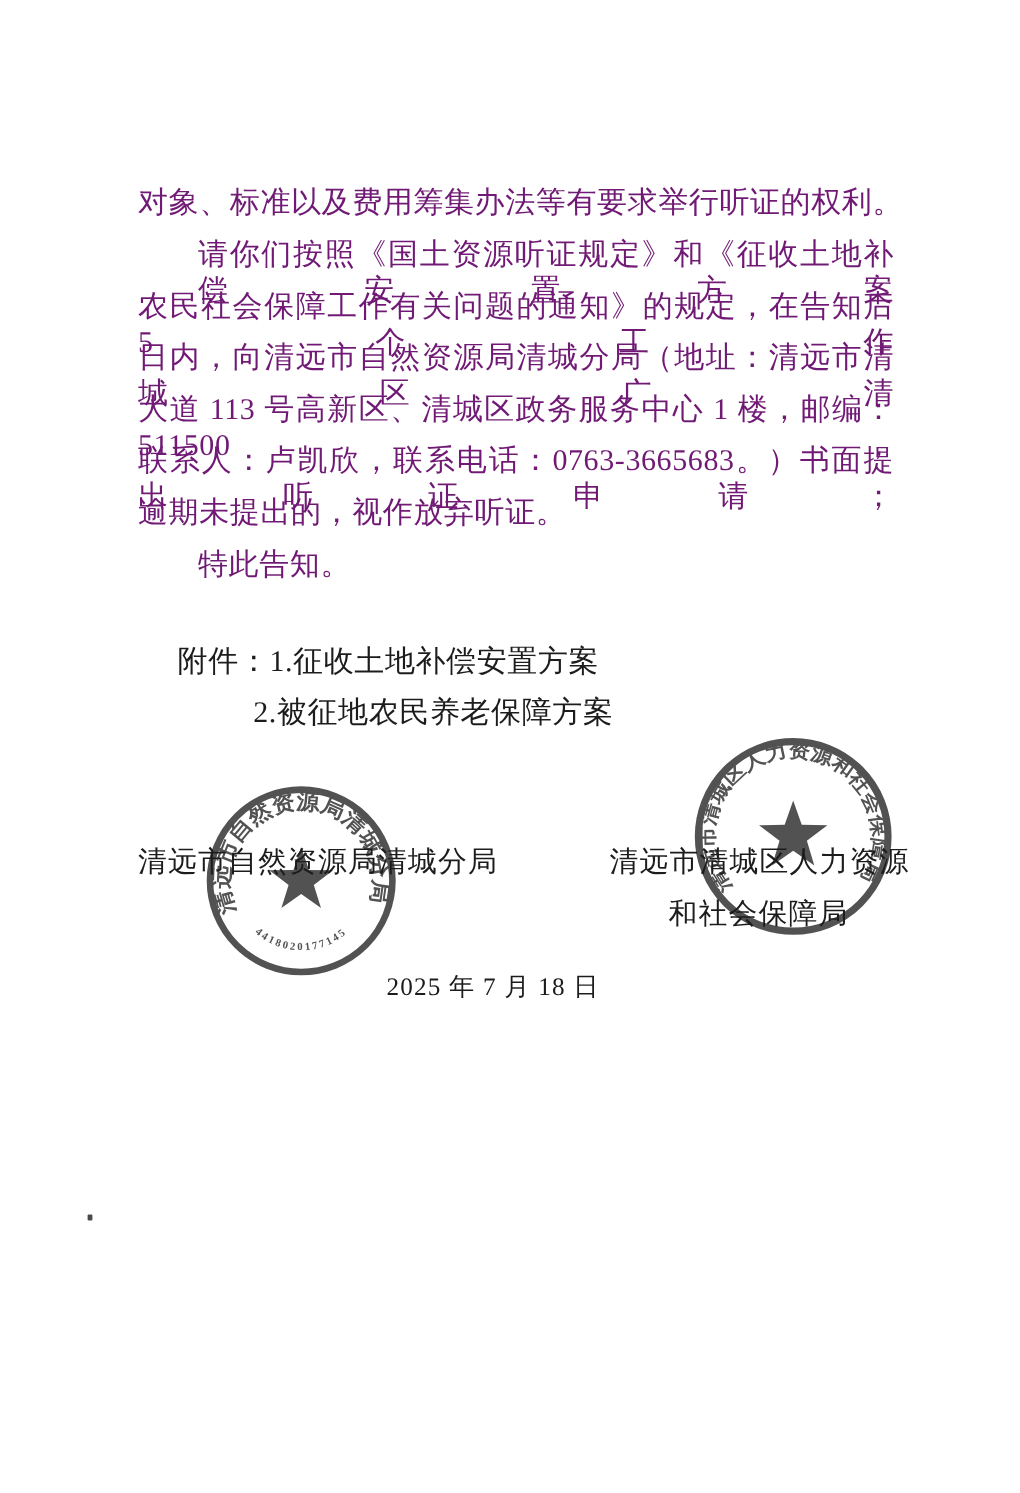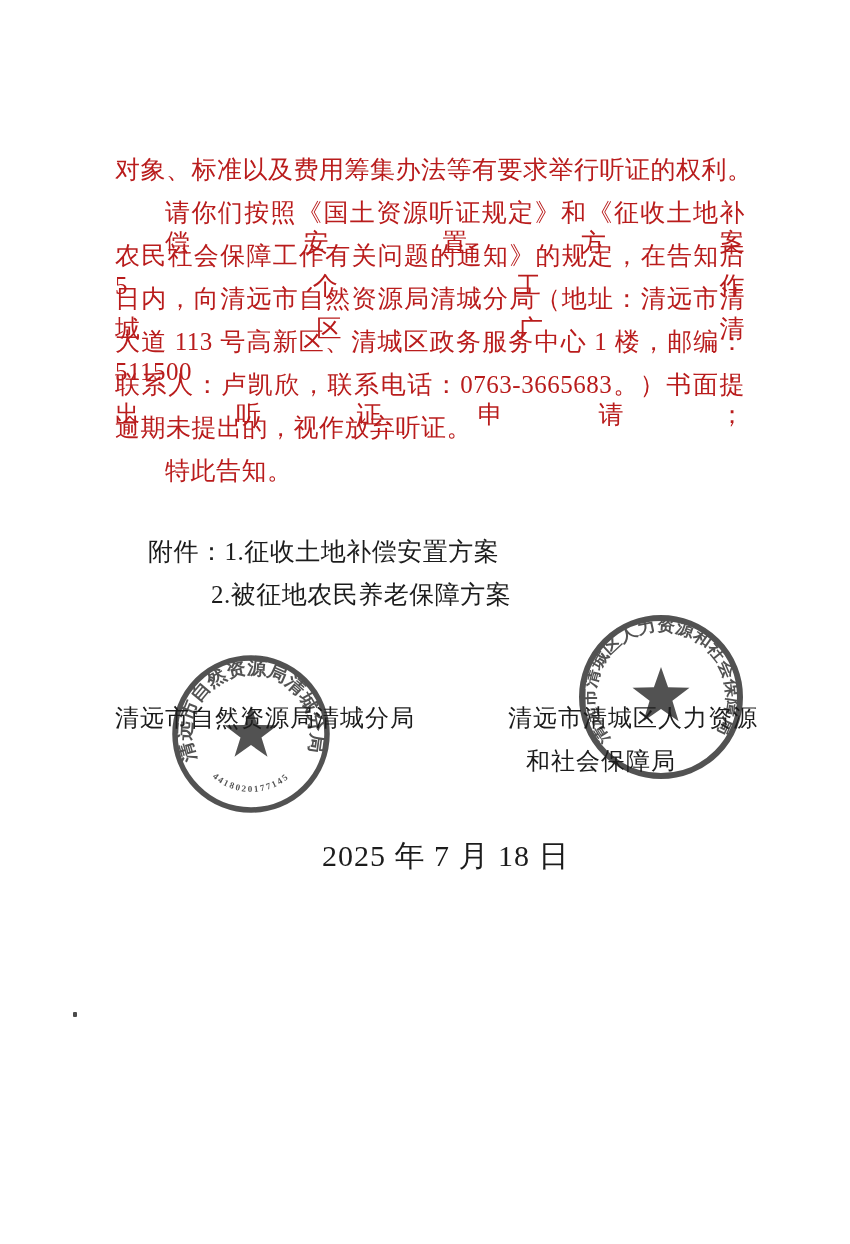--- a/index.html
+++ b/index.html
@@ -10,32 +10,32 @@
     font-family:"Liberation Serif","DejaVu Serif",serif;
     color:#1c1c1c;
     overflow:hidden;
   }
   .page{position:absolute;inset:0;background:#ffffff;}
   .bodyline{
     position:absolute;left:115px;width:630px;
     font-size:25px;line-height:30px;
     letter-spacing:0.5px;
     white-space:nowrap;
-    color:#b91c1c;
+    color:#701a75;
   }
   .bodyline.just{white-space:normal;text-align:justify;text-align-last:justify;}
   .bodyline.ind{padding-left:50px;width:580px;}
   .attach-row{
     position:absolute;font-size:25px;line-height:30px;letter-spacing:0.5px;white-space:nowrap;
   }
   .sig{
     position:absolute;font-size:24px;letter-spacing:1px;white-space:nowrap;z-index:5;
   }
   .date{
-    position:absolute;left:322px;top:836px;font-size:30px;letter-spacing:1px;white-space:nowrap;
+    position:absolute;left:322px;top:808px;font-size:21px;letter-spacing:1px;white-space:nowrap;
   }
   .stamp{position:absolute;z-index:2;opacity:0.82;}
   .stamp svg{display:block;}
   .stamp text{font-family:"Liberation Serif","DejaVu Serif",serif;font-weight:bold;}
   .artifact-dot{
     position:absolute;left:73px;top:1012px;width:4px;height:5px;
     background:#4a4a4a;border-radius:1px;
   }
 </style>
 </head>
@@ -84,19 +84,19 @@
       <circle cx="87" cy="87" r="79" fill="none" stroke="currentColor" stroke-width="6"></circle>
       <polygon points="87,57 79.9,77.3 58.5,77.7 75.6,90.7 69.4,111.3 87,99 104.6,111.3 98.4,90.7 115.5,77.7 94.1,77.3" fill="currentColor"></polygon>
       <text font-size="16" fill="currentColor">
         <textPath href="#arcR" startOffset="0" textLength="290" lengthAdjust="spacingAndGlyphs">清远市清城区人力资源和社会保障局</textPath>
       </text>
     </svg>
   </div>
 
   <div class="sig" style="left:115px;top:702px">清远市自然资源局清城分局</div>
   <div class="sig" style="left:508px;top:702px">清远市清城区人力资源</div>
-  <div class="sig" style="left:526px;top:745px">和社会保障局</div>
+  <div class="sig" style="left:557px;top:745px">和社会保障局</div>
 
   <div class="date">2025 年 7 月 18 日</div>
 
   <div class="artifact-dot"></div>
 
 </div>
 
 </body></html>

